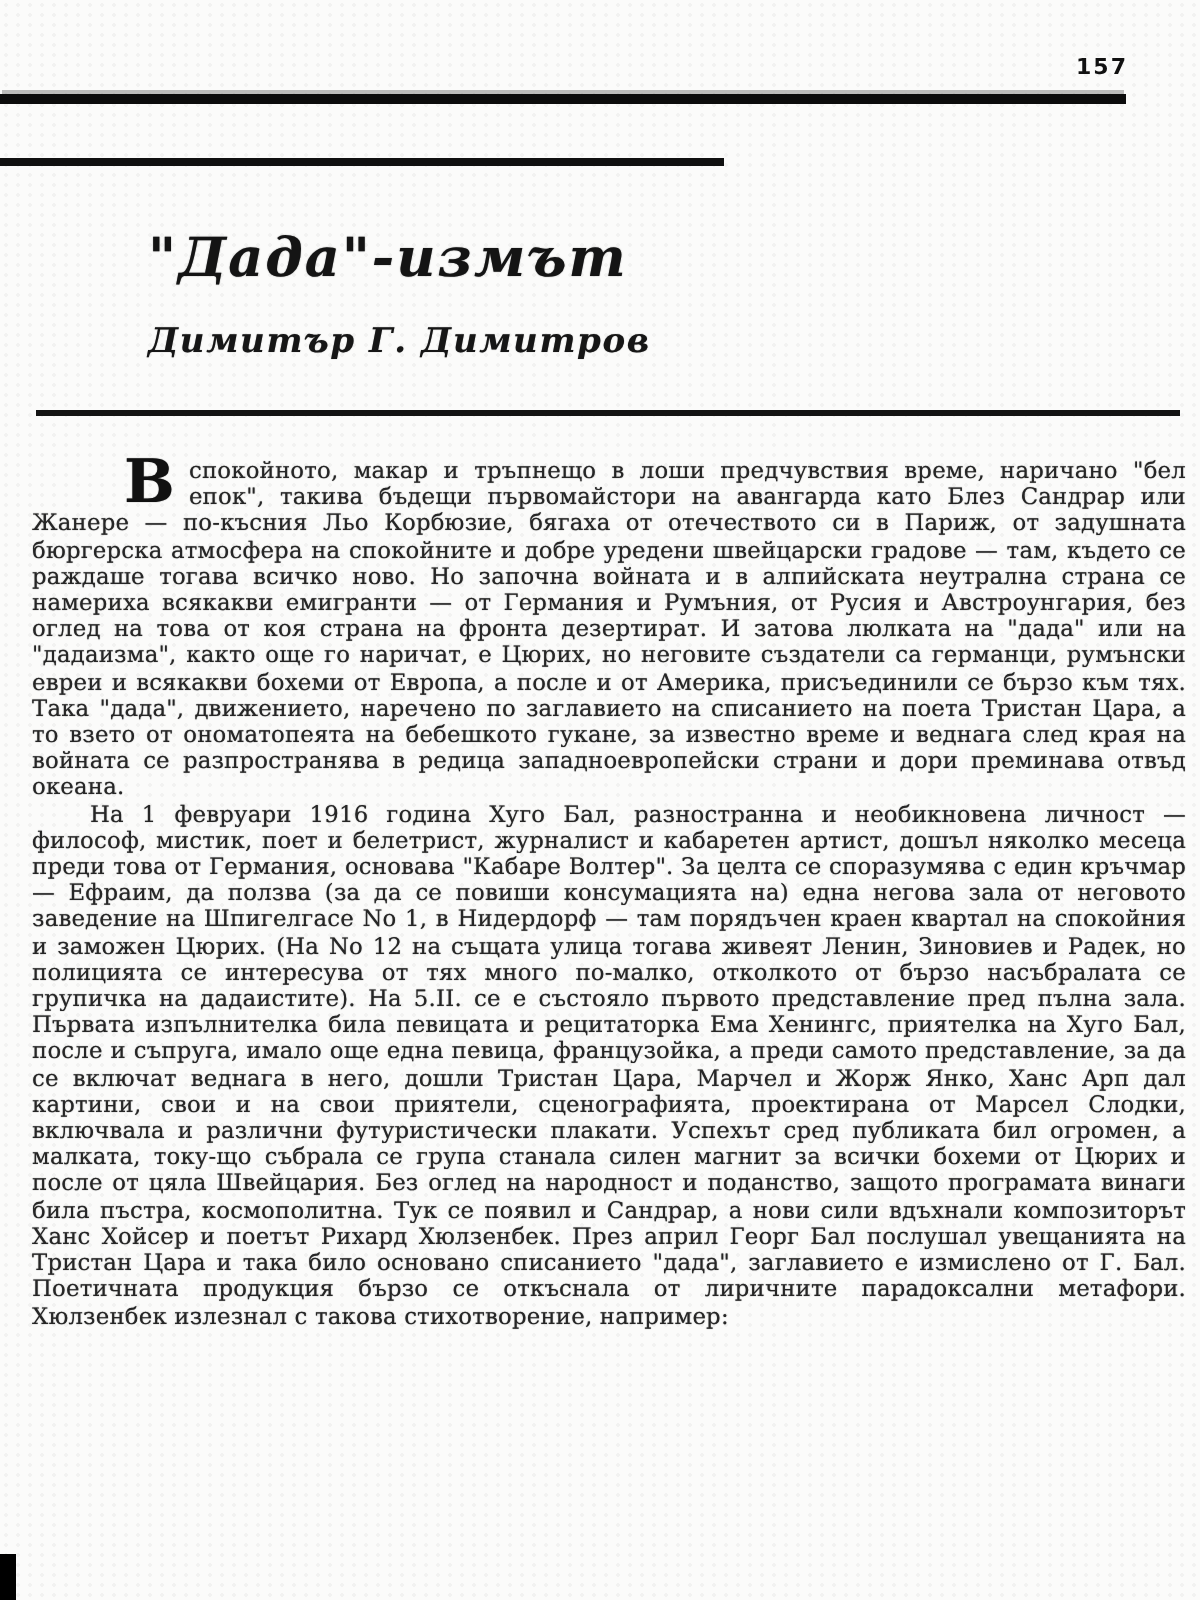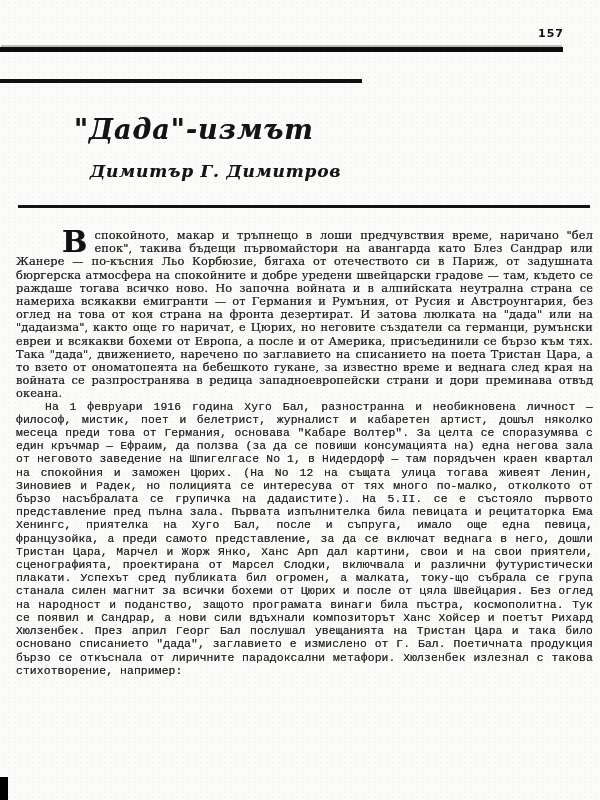--- a/index.html
+++ b/index.html
@@ -46,21 +46,20 @@
     color: #141414;
     text-shadow: 0 0 0.6px rgba(0,0,0,0.55);
   }
   .article-author {
     position: absolute; top: 147px; left: 74px;
     font-family: "DejaVu Serif", serif;
     font-style: italic; font-weight: bold;
     font-size: 17px; letter-spacing: 0.8px;
     color: #161616;
     text-shadow: 0 0 0.5px rgba(0,0,0,0.5);
-    margin-left: 16px;
   }
   .rule-title {
     position: absolute; top: 205px; left: 18px;
     width: 572px; height: 3px; background: #141414;
   }
   .body-text {
     position: absolute; top: 229px; left: 16px;
     width: 577px;
     font-size: 11.4px; line-height: 13.2px;
     text-align: justify;
@@ -69,21 +68,21 @@
     letter-spacing: 0.1px;
   }
   .body-text p { margin: 0; }
   .dropcap {
     float: left;
     font-weight: bold;
     font-size: 30px; line-height: 24px;
     padding: 1px 7px 0 46px;
     color: #111;
   }
-  .para-indent { text-indent: 29px; font-family: Liberation Mono, monospace; }
+  .para-indent { text-indent: 29px; }
   .corner-mark {
     position: absolute; left: 0; bottom: 0;
     width: 8px; height: 23px; background: #000;
   }
 </style>
 </head>
 <body>
 
 <div class="page">
 

